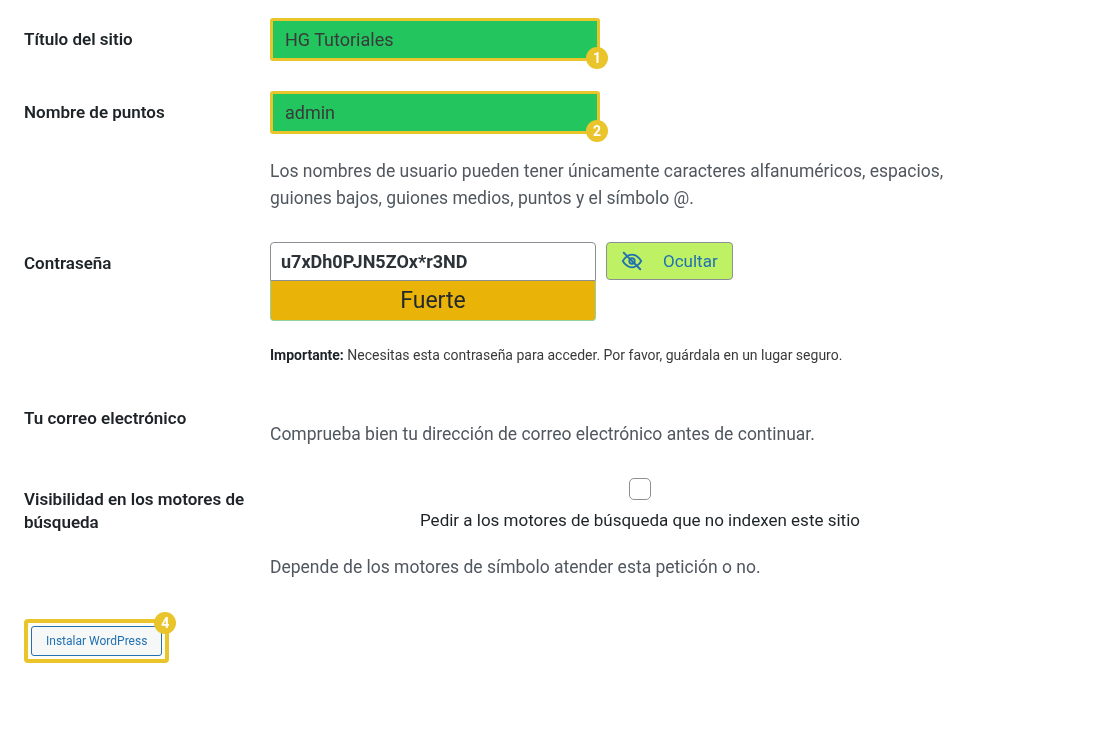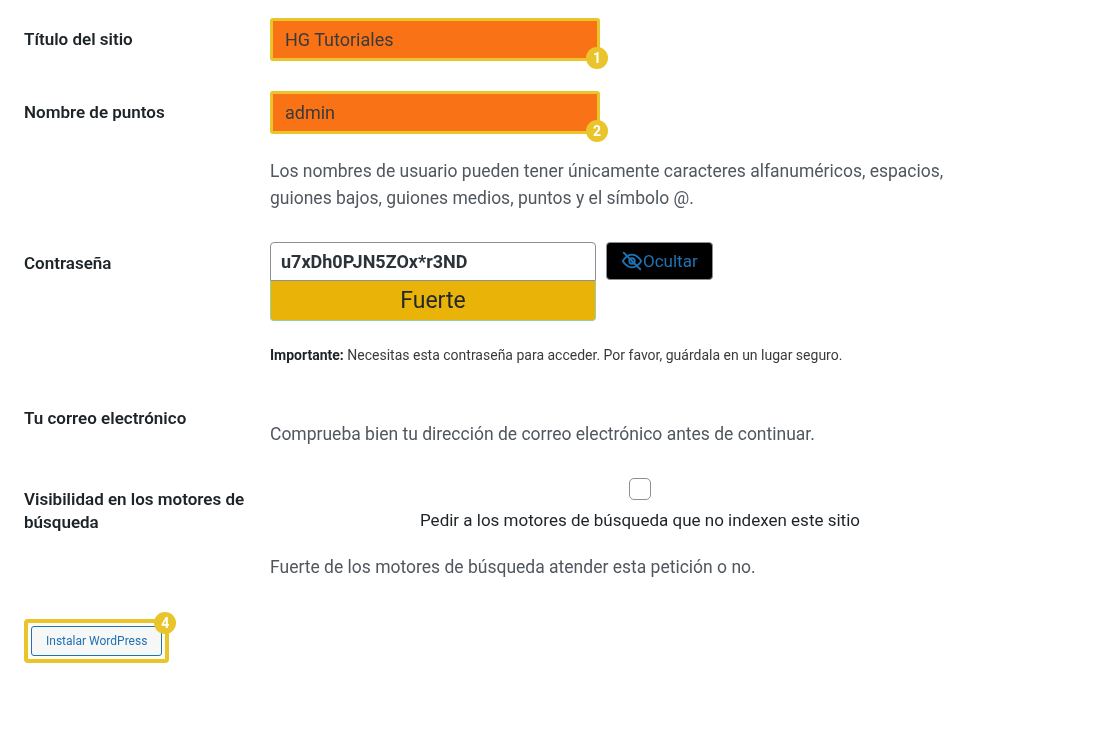--- a/index.html
+++ b/index.html
@@ -30,21 +30,21 @@
   }
   .field-col {
     flex: 1;
     max-width: 740px;
   }
   .highlight-wrap {
     display: inline-block;
     position: relative;
     border: 3px solid #e9c42a;
     border-radius: 3px;
-    background: #f97316;
+    background: #22c55e;
   }
   .num-badge {
     position: absolute;
     width: 22px;
     height: 22px;
     border-radius: 50%;
     background: #e9c42a;
     color: #fff;
     font-size: 14px;
     font-weight: 700;
@@ -98,23 +98,23 @@
     border-top: none;
     border-radius: 0 0 4px 4px;
     text-align: center;
     padding: 6px 16px;
     color: #23282d;
     font-size: 23px;
   }
   .hide-btn {
     display: inline-flex;
     align-items: center;
-    gap: 0;
+    gap: 20px;
     border: 1px solid #8c8f94;
-    background: #000000;
+    background: #bef264;
     border-radius: 4px;
     padding: 7px 14px;
     font-size: 17px;
     color: #2271b1;
     cursor: pointer;
     font-family: inherit;
   }
   .hide-btn svg { width: 22px; height: 22px; display:block; }
   .important-note {
     margin-top: 24px;
@@ -218,21 +218,21 @@
     </div>
   </div>
 
   <div class="row" style="margin-bottom:10px;">
     <div class="label-col">Visibilidad en los motores de búsqueda</div>
     <div class="field-col">
       <div class="chk-row">
         <div class="chk"></div>
         <span>Pedir a los motores de búsqueda que no indexen este sitio</span>
       </div>
-      <div class="desc">Fuerte de los motores de búsqueda atender esta petición o no.</div>
+      <div class="desc">Depende de los motores de símbolo atender esta petición o no.</div>
     </div>
   </div>
 
 </div>
 
 
 <div class="install-wrap">
   <button class="install-btn">Instalar WordPress</button>
   <div class="num-badge num-tr">4</div>
 </div>

